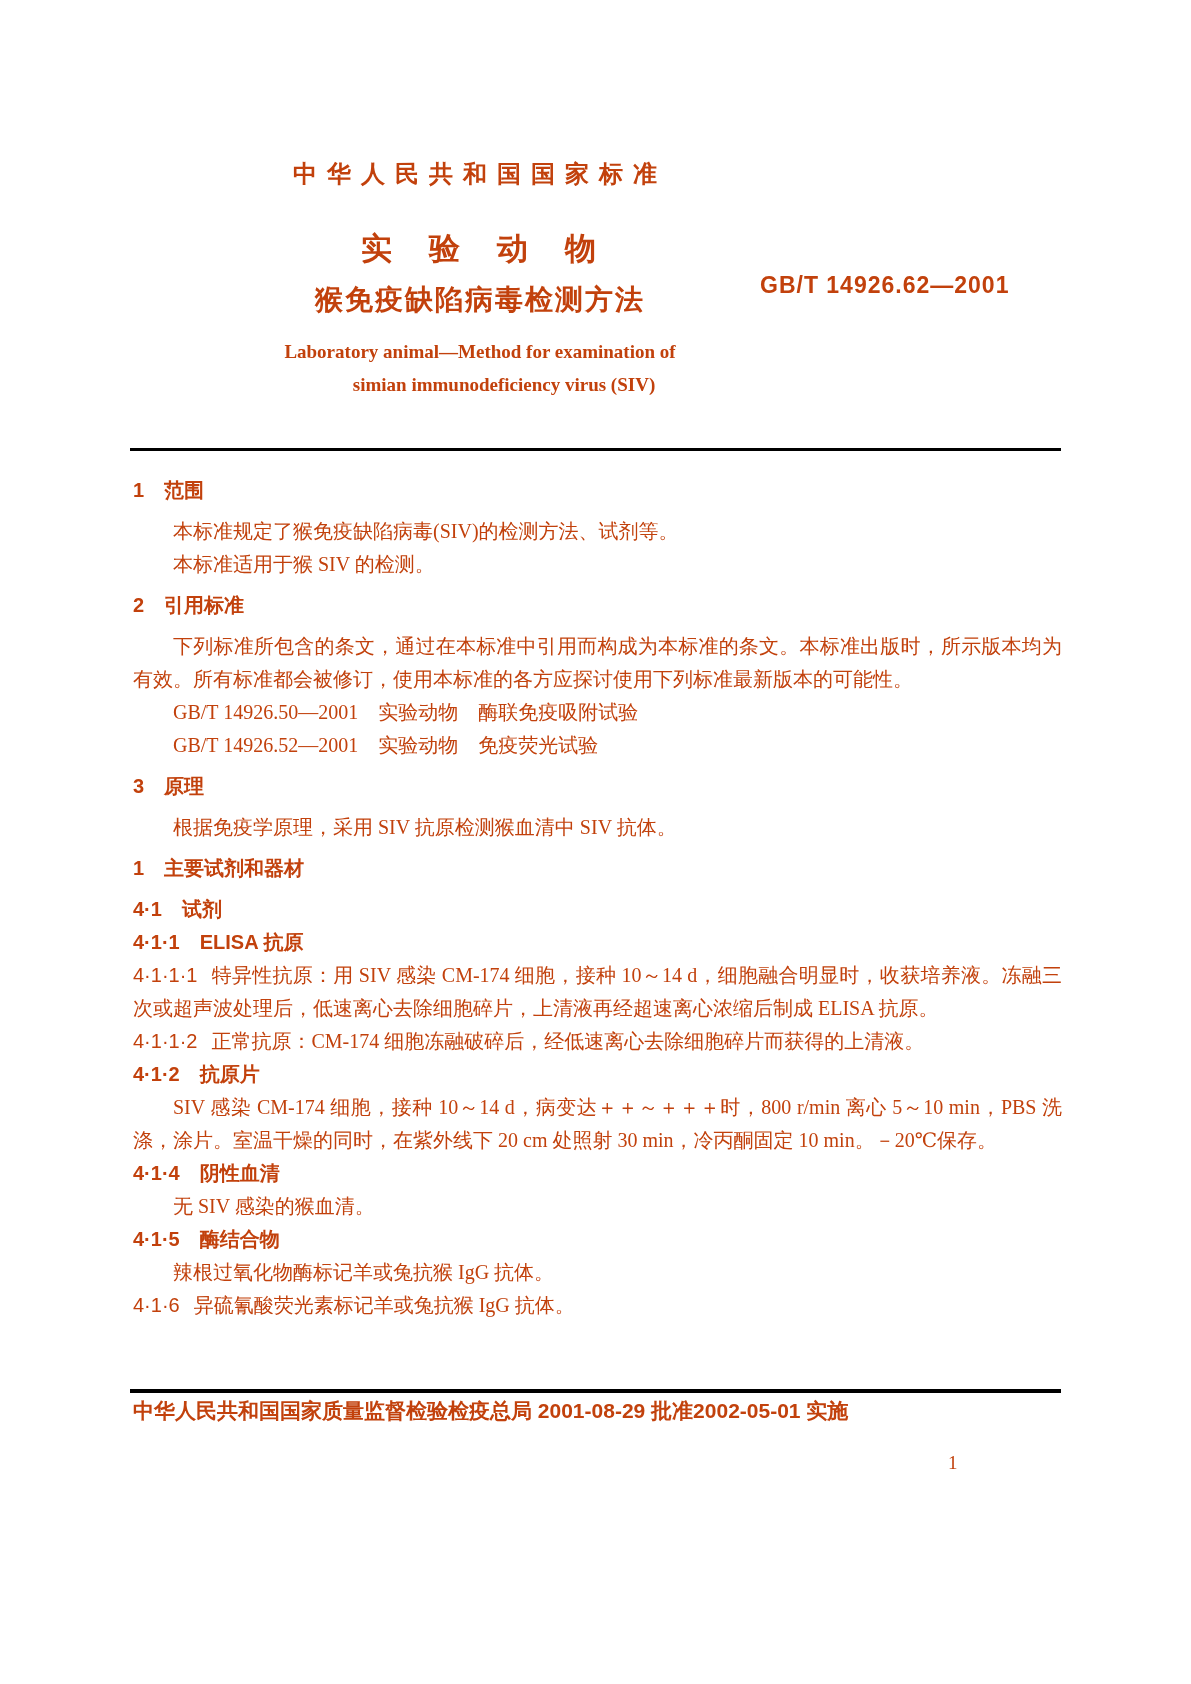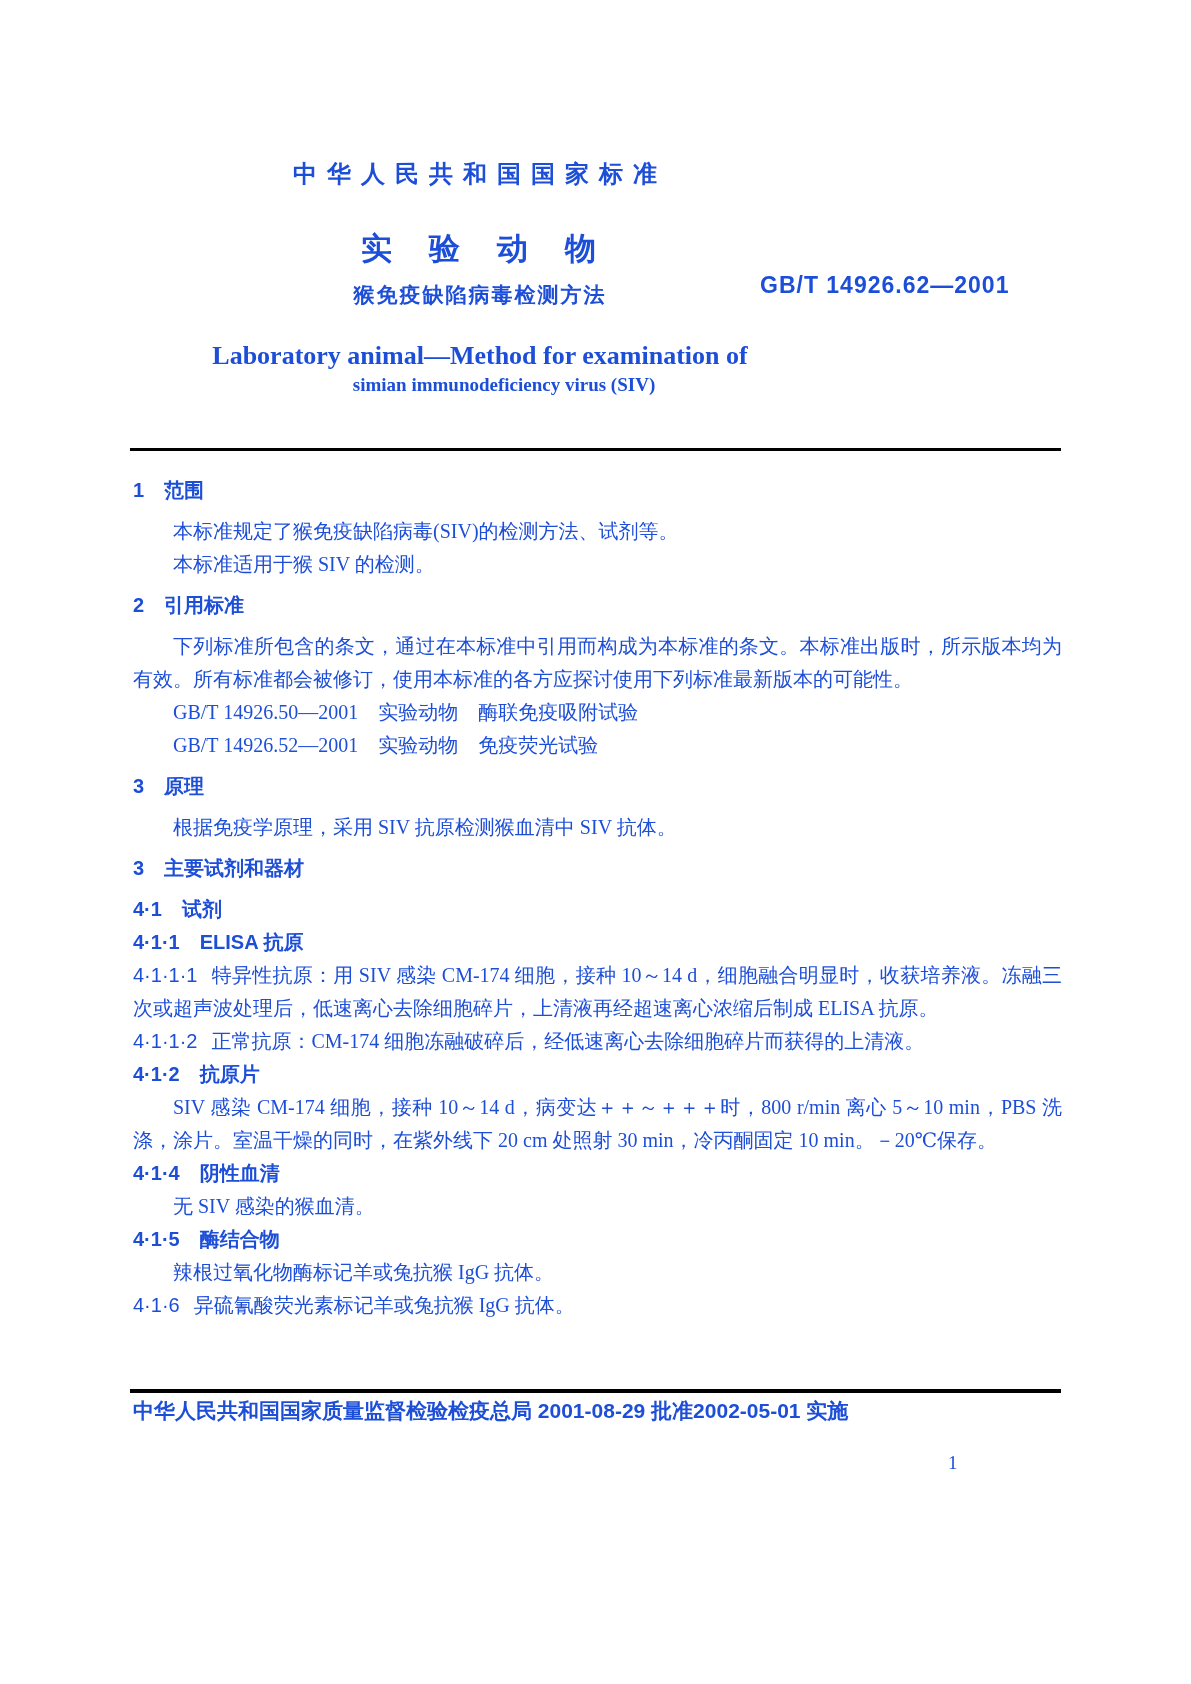--- a/index.html
+++ b/index.html
@@ -1,45 +1,45 @@
 <!DOCTYPE html>
 <html><head>
 <meta charset="utf-8">
 <style>
   * { margin:0; padding:0; box-sizing:border-box; }
   html,body { background:#ffffff; }
   .page {
     position:relative;
     width:1191px; height:1684px;
     background:#ffffff;
-    color:#1d4ed8;
+    color:#c2410c;
     font-family:"Liberation Serif","DejaVu Serif",serif;
     overflow:hidden;
     margin:0 auto;
   }
   
   .header-zone { position:absolute; left:0; top:0; width:960px; text-align:center; }
   .std-type {
     position:absolute; top:158px; left:0; width:960px;
     font-family:"Liberation Sans","DejaVu Sans",sans-serif;
     font-weight:bold; font-size:24px; letter-spacing:10px;
   }
   .title1 {
     position:absolute; top:228px; left:0; width:960px;
     font-family:"Liberation Sans","DejaVu Sans",sans-serif;
     font-weight:bold; font-size:31px; letter-spacing:3px;
   }
   .title2 {
     position:absolute; top:281px; left:0; width:960px;
     font-family:"Liberation Sans","DejaVu Sans",sans-serif;
-    font-weight:bold; font-size:21px; letter-spacing:2px;
+    font-weight:bold; font-size:28px; letter-spacing:2px;
   }
   .etitle1 {
     position:absolute; top:341px; left:0; width:960px;
-    font-weight:bold; font-size:26px;
+    font-weight:bold; font-size:19px;
   }
   .etitle2 {
     position:absolute; top:374px; left:0; width:960px;
     font-weight:bold; font-size:19px;margin-left:24px;
   }
   .std-number {
     position:absolute; top:272px; left:760px;
     font-family:"Liberation Sans","DejaVu Sans",sans-serif;
     font-weight:600; font-size:23px; letter-spacing:1px;
     white-space:nowrap;
@@ -107,21 +107,21 @@
     <div class="blk p">本标准适用于猴 SIV 的检测。</div>
 
     <div class="blk h1">2　引用标准</div>
     <div class="blk p">下列标准所包含的条文，通过在本标准中引用而构成为本标准的条文。本标准出版时，所示版本均为有效。所有标准都会被修订，使用本标准的各方应探讨使用下列标准最新版本的可能性。</div>
     <div class="blk p">GB/T 14926.50—2001　实验动物　酶联免疫吸附试验</div>
     <div class="blk p">GB/T 14926.52—2001　实验动物　免疫荧光试验</div>
 
     <div class="blk h1">3　原理</div>
     <div class="blk p">根据免疫学原理，采用 SIV 抗原检测猴血清中 SIV 抗体。</div>
 
-    <div class="blk h1">3　主要试剂和器材</div>
+    <div class="blk h1">1　主要试剂和器材</div>
     <div class="blk h2">4·1　试剂</div>
     <div class="blk h2">4·1·1　ELISA 抗原</div>
 
     <div class="blk pnum">
       <span class="clause-num">4·1·1·1</span><span>特异性抗原：用 SIV 感染 CM-174 细胞，接种 10～14 d，细胞融合明显时，收获培养液。冻融三次或超声波处理后，低速离心去除细胞碎片，上清液再经超速离心浓缩后制成 ELISA 抗原。</span>
     </div>
     <div class="blk pnum">
       <span class="clause-num">4·1·1·2</span><span>正常抗原：CM-174 细胞冻融破碎后，经低速离心去除细胞碎片而获得的上清液。</span>
     </div>
 

